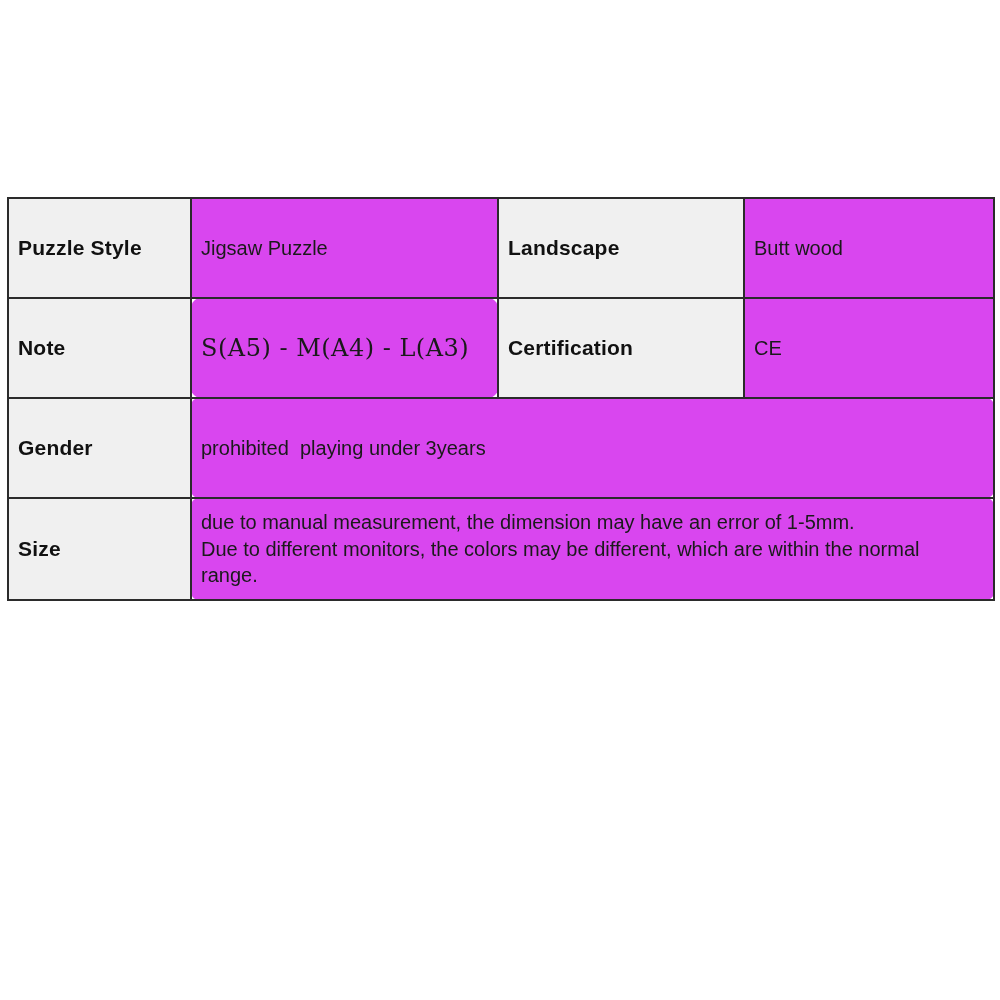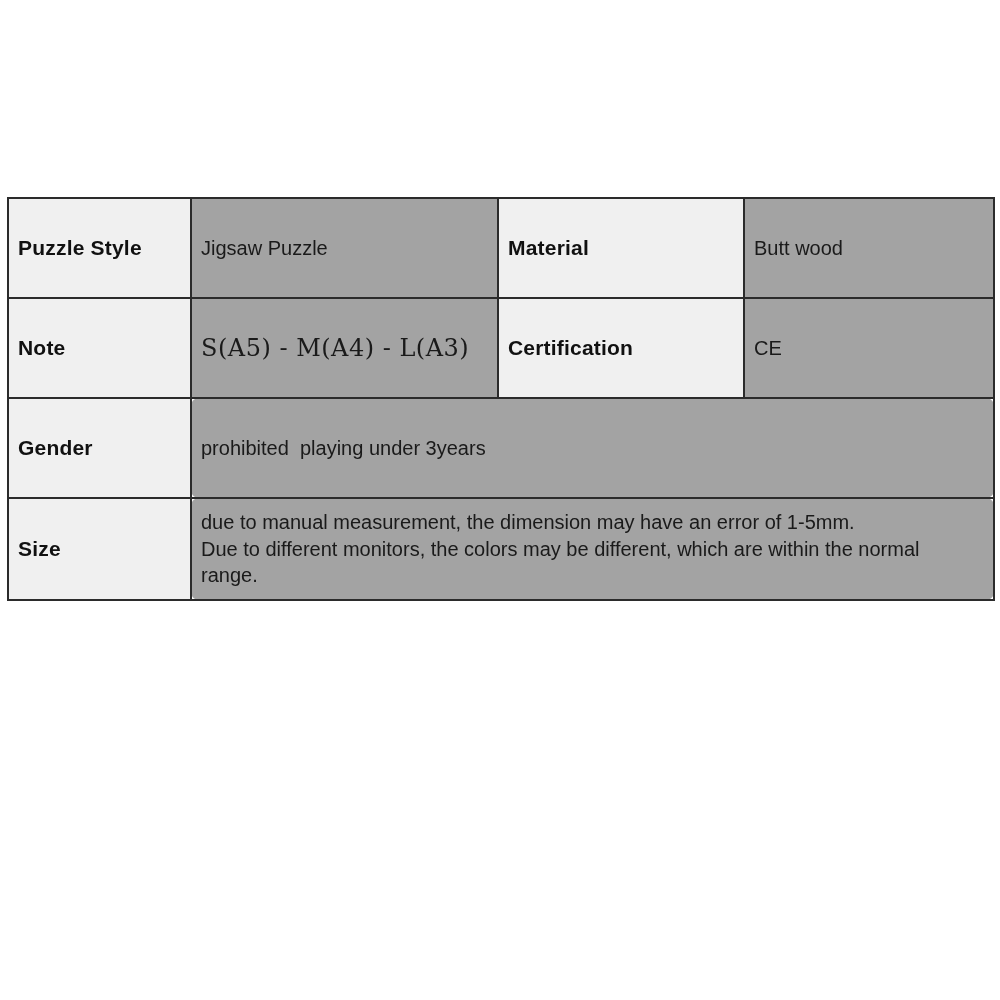--- a/index.html
+++ b/index.html
@@ -32,29 +32,30 @@
   }
   tr.spec-row { height: 100px; }
   tr.note-row { height: 102px; }
   td.label-cell {
     background: #f0f0f0;
     font-weight: bold;
     font-size: 21px;
     letter-spacing: 0.2px;
   }
   td.value-cell {
-    background: #a3a3a3;
+    background: #d946ef;
     font-size: 20px;
     color: #1a1a1a;
   }
   td.value-age { padding-left: 19px; }
   td.value-size {
     font-family: "DejaVu Serif", serif;
     font-size: 24px;
     letter-spacing: 0.5px;
+    border-radius: 10px;
   }
   td.value-multiline {
     white-space: pre-wrap;
     line-height: 1.32;
     padding-right: 4px;
     border-radius: 8px;
   }
 </style>
 </head>
 <body>
@@ -64,21 +65,21 @@
     <colgroup>
       <col style="width:183px">
       <col style="width:307px">
       <col style="width:246px">
       <col style="width:250px">
     </colgroup>
     <tbody>
       <tr class="spec-row">
         <td class="label-cell">Puzzle Style</td>
         <td class="value-cell">Jigsaw Puzzle</td>
-        <td class="label-cell">Material</td>
+        <td class="label-cell">Landscape</td>
         <td class="value-cell">Butt wood</td>
       </tr>
       <tr class="spec-row">
         <td class="label-cell">Note</td>
         <td class="value-cell value-size">S(A5) - M(A4) - L(A3)</td>
         <td class="label-cell">Certification</td>
         <td class="value-cell">CE</td>
       </tr>
       <tr class="spec-row">
         <td class="label-cell">Gender</td>

